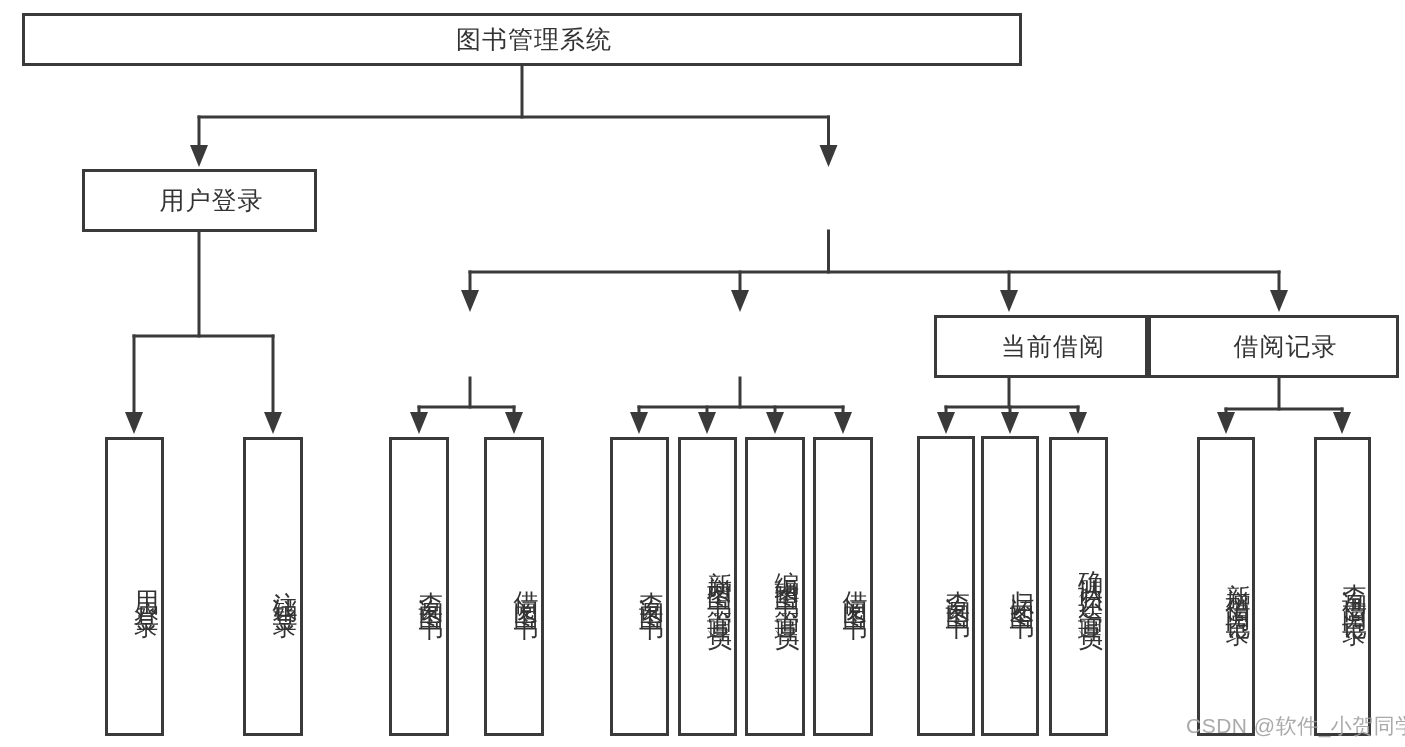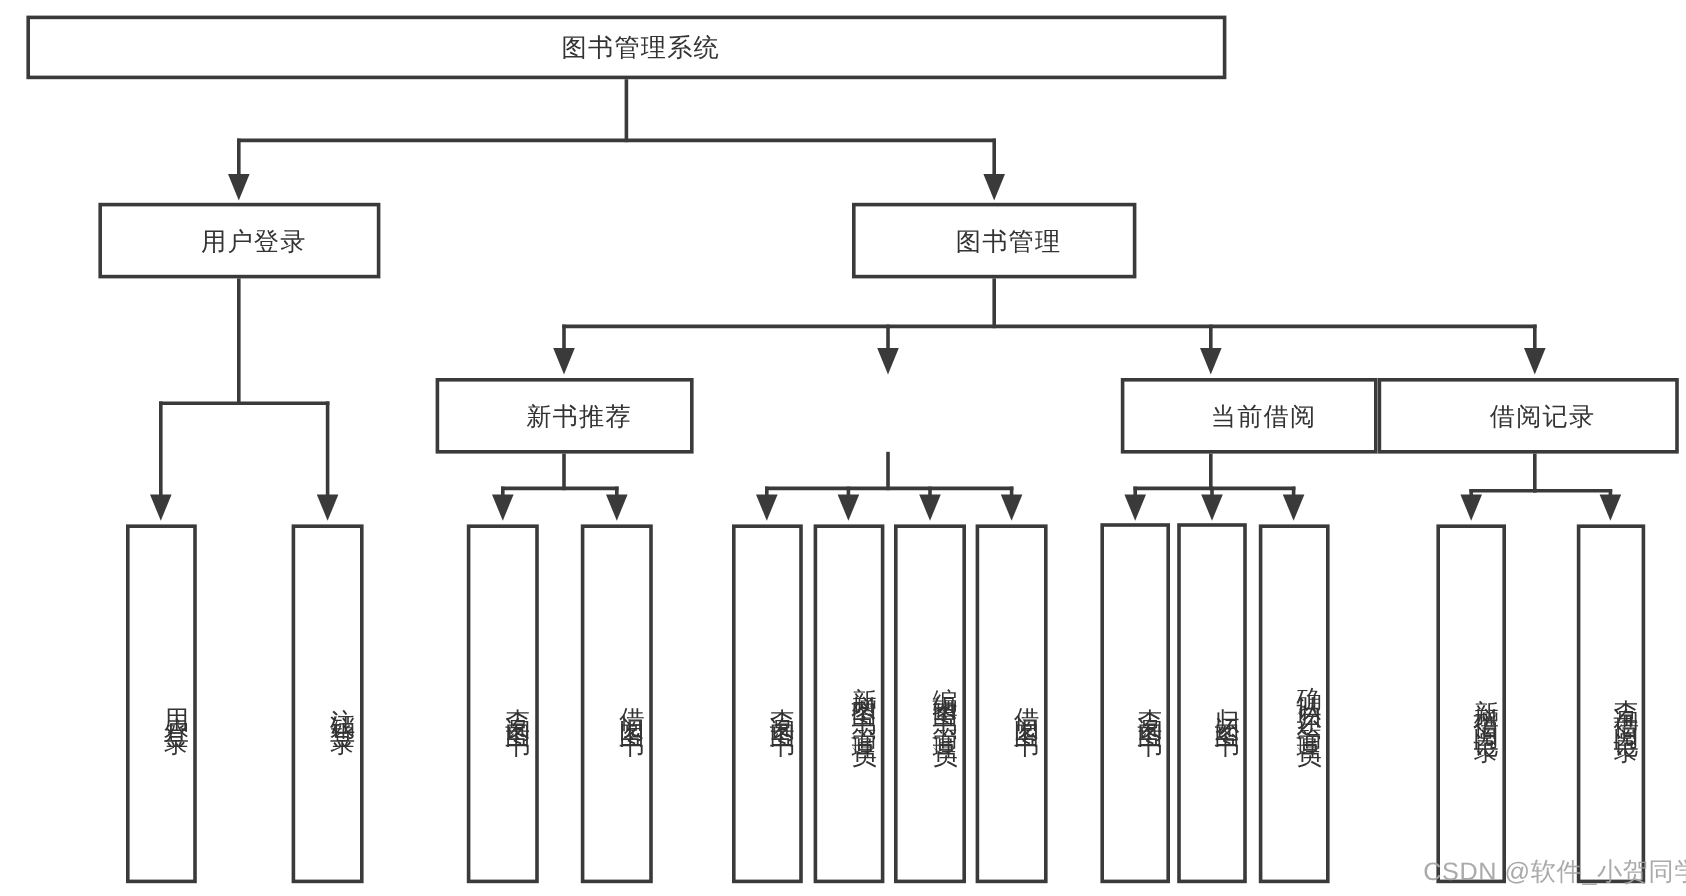--- a/index.html
+++ b/index.html
@@ -23,21 +23,21 @@
   }
   .box {
     position: absolute;
     box-sizing: border-box;
     background: #ffffff;
     border: 3px solid #3a3a3a;
     display: flex;
     align-items: center;
     justify-content: center;
     color: #333333;
-    font-size: 21px;
+    font-size: 25px;
     z-index: 2;
     padding-left: 24px;
   }
   .hbox span {
     display: block;
     letter-spacing: 1px;
     white-space: nowrap;
   }
   .vbox span {
     display: block;
@@ -128,27 +128,21 @@
     </g>
   </svg>
 
   <div class="box hbox" style="left:22px; top:13px; width:1000px; height:53px;">
     <span>图书管理系统</span>
   </div>
 
   <div class="box hbox" style="left:82px; top:169px; width:235px; height:63px;">
     <span>用户登录</span>
   </div>
-  <div class="box hbox" style="left:710px; top:169px; width:237px; height:63px;">
-    <span>图书管理</span>
-  </div>
 
-  <div class="box hbox" style="left:363px; top:315px; width:215px; height:63px;">
-    <span>新书推荐</span>
-  </div>
   <div class="box hbox" style="left:902px; top:315px; width:214px; height:63px;margin-left:32px;">
     <span>当前借阅</span>
   </div>
   <div class="box hbox" style="left:1148px; top:315px; width:251px; height:63px;">
     <span>借阅记录</span>
   </div>
 
   <div class="box vbox" style="left:105px; top:437px; width:59px; height:299px;">
     <span>用户登录</span>
   </div>

